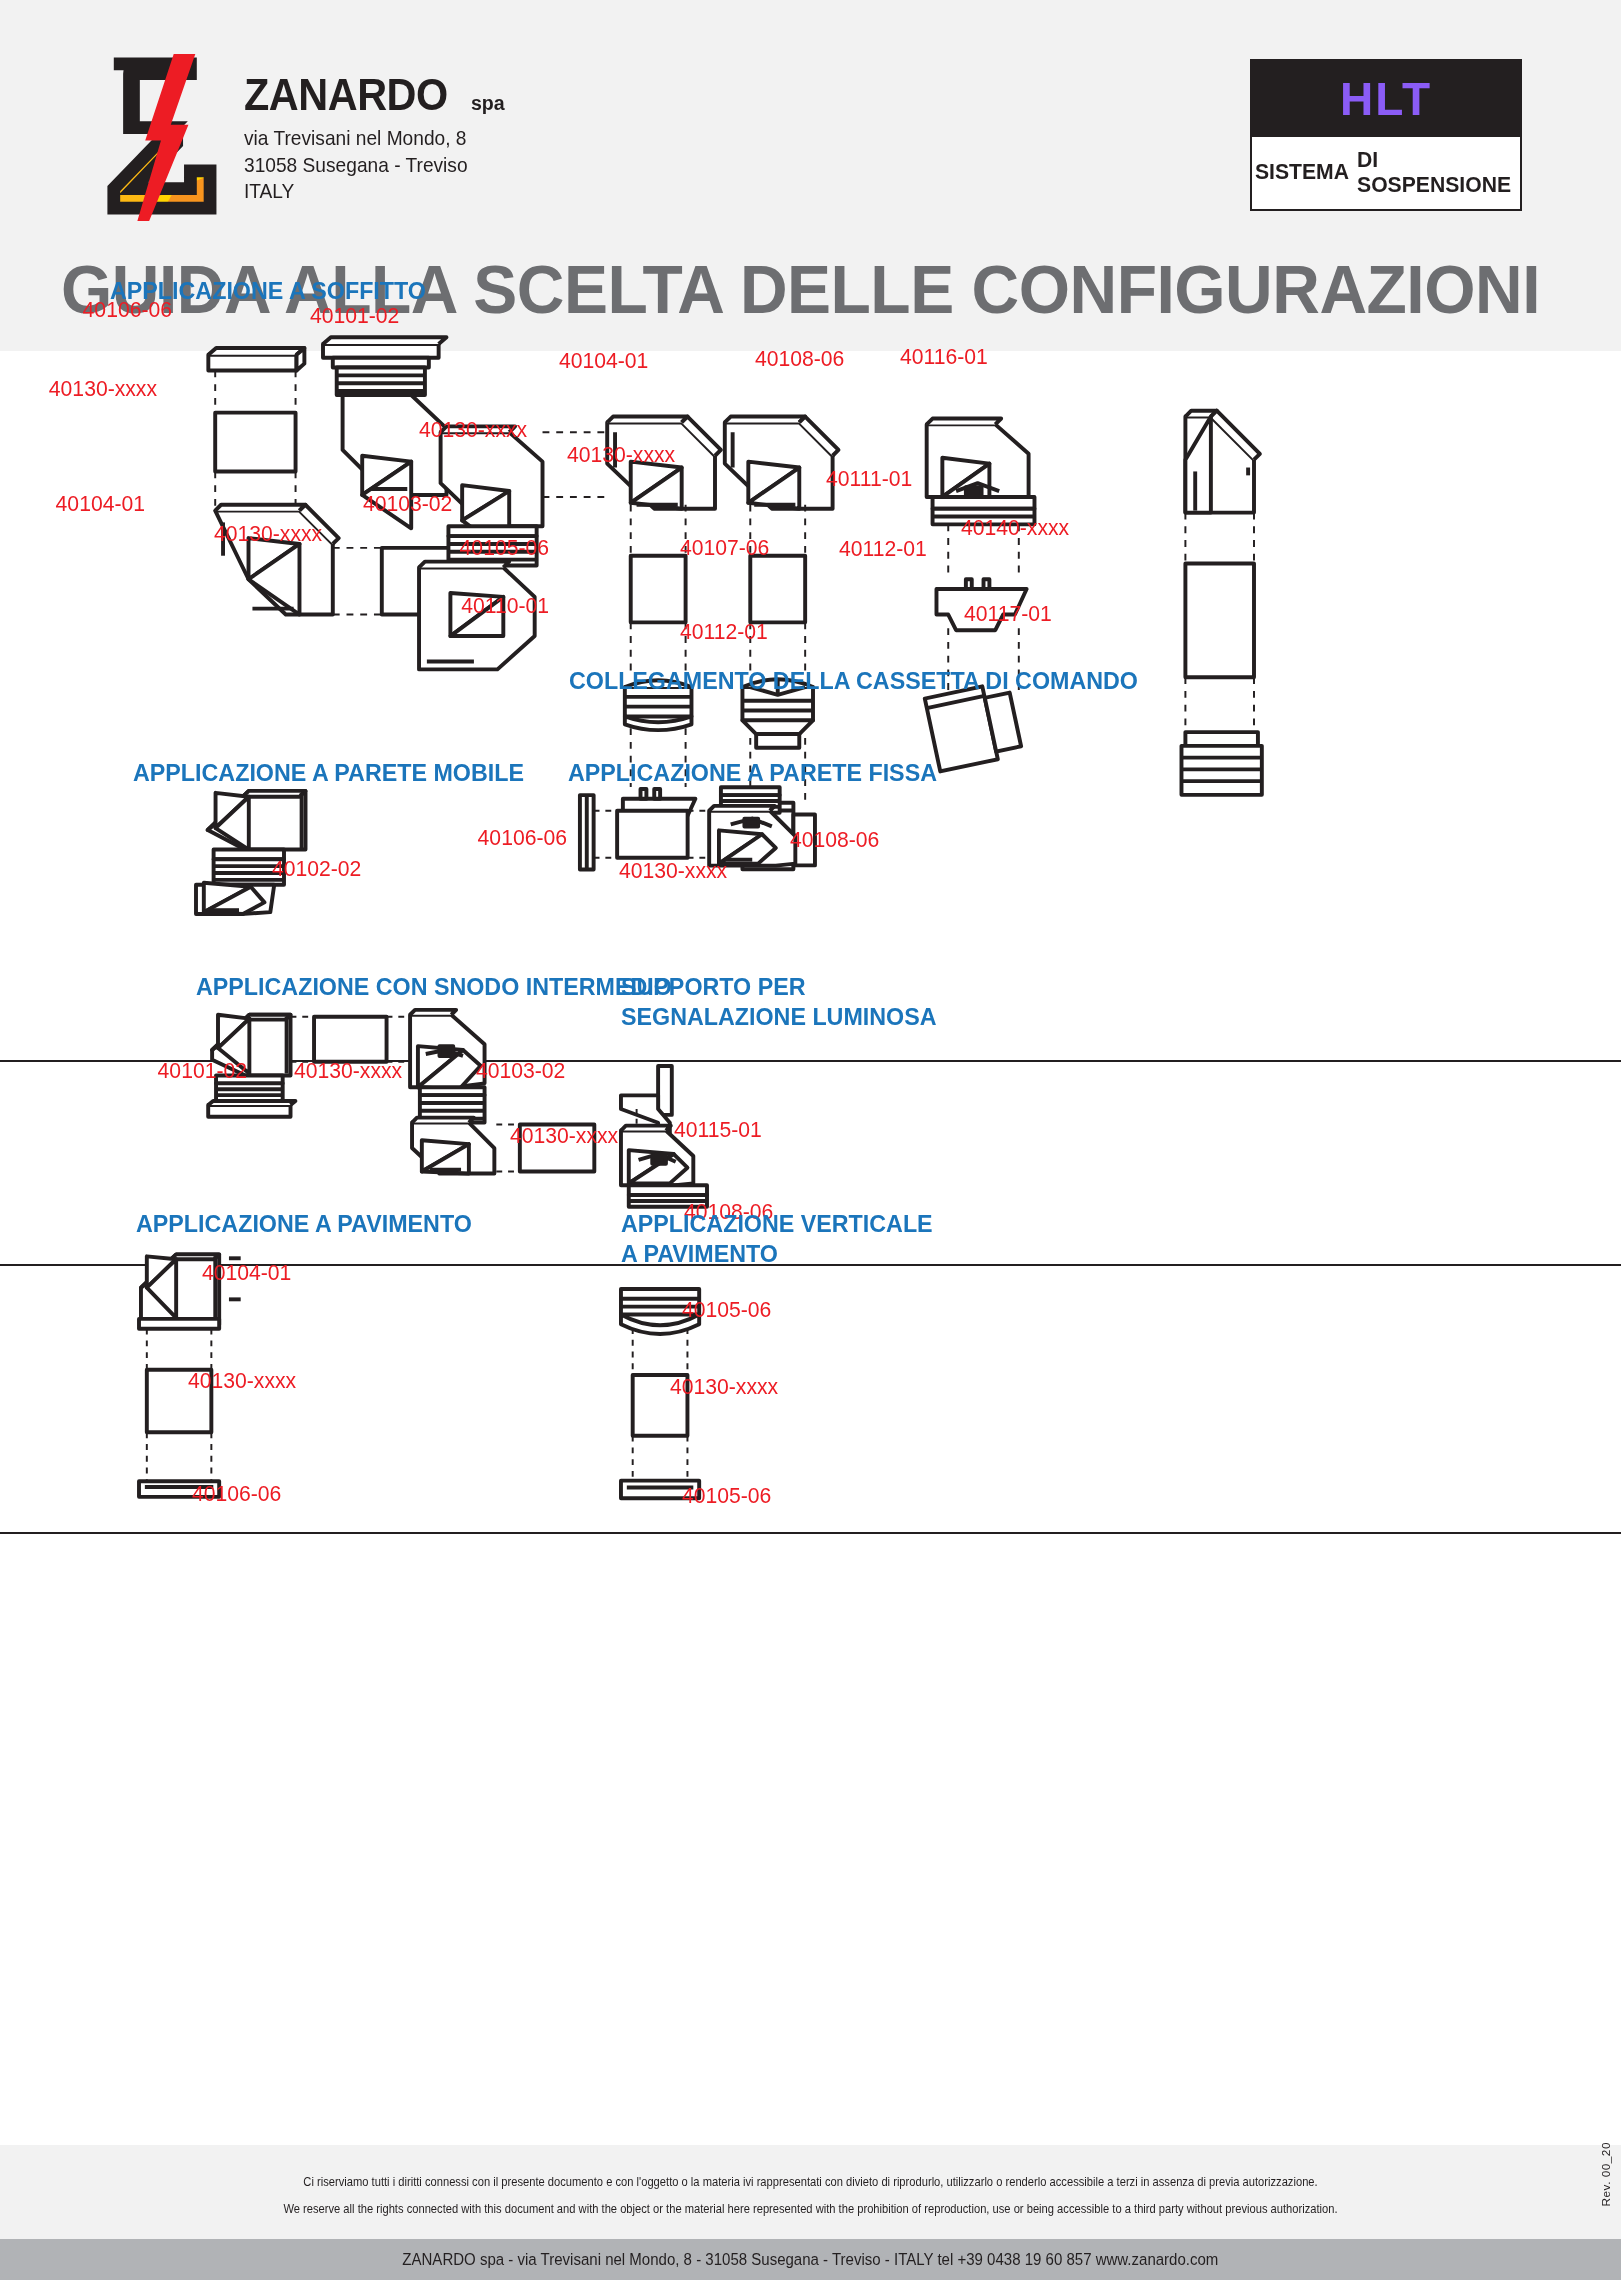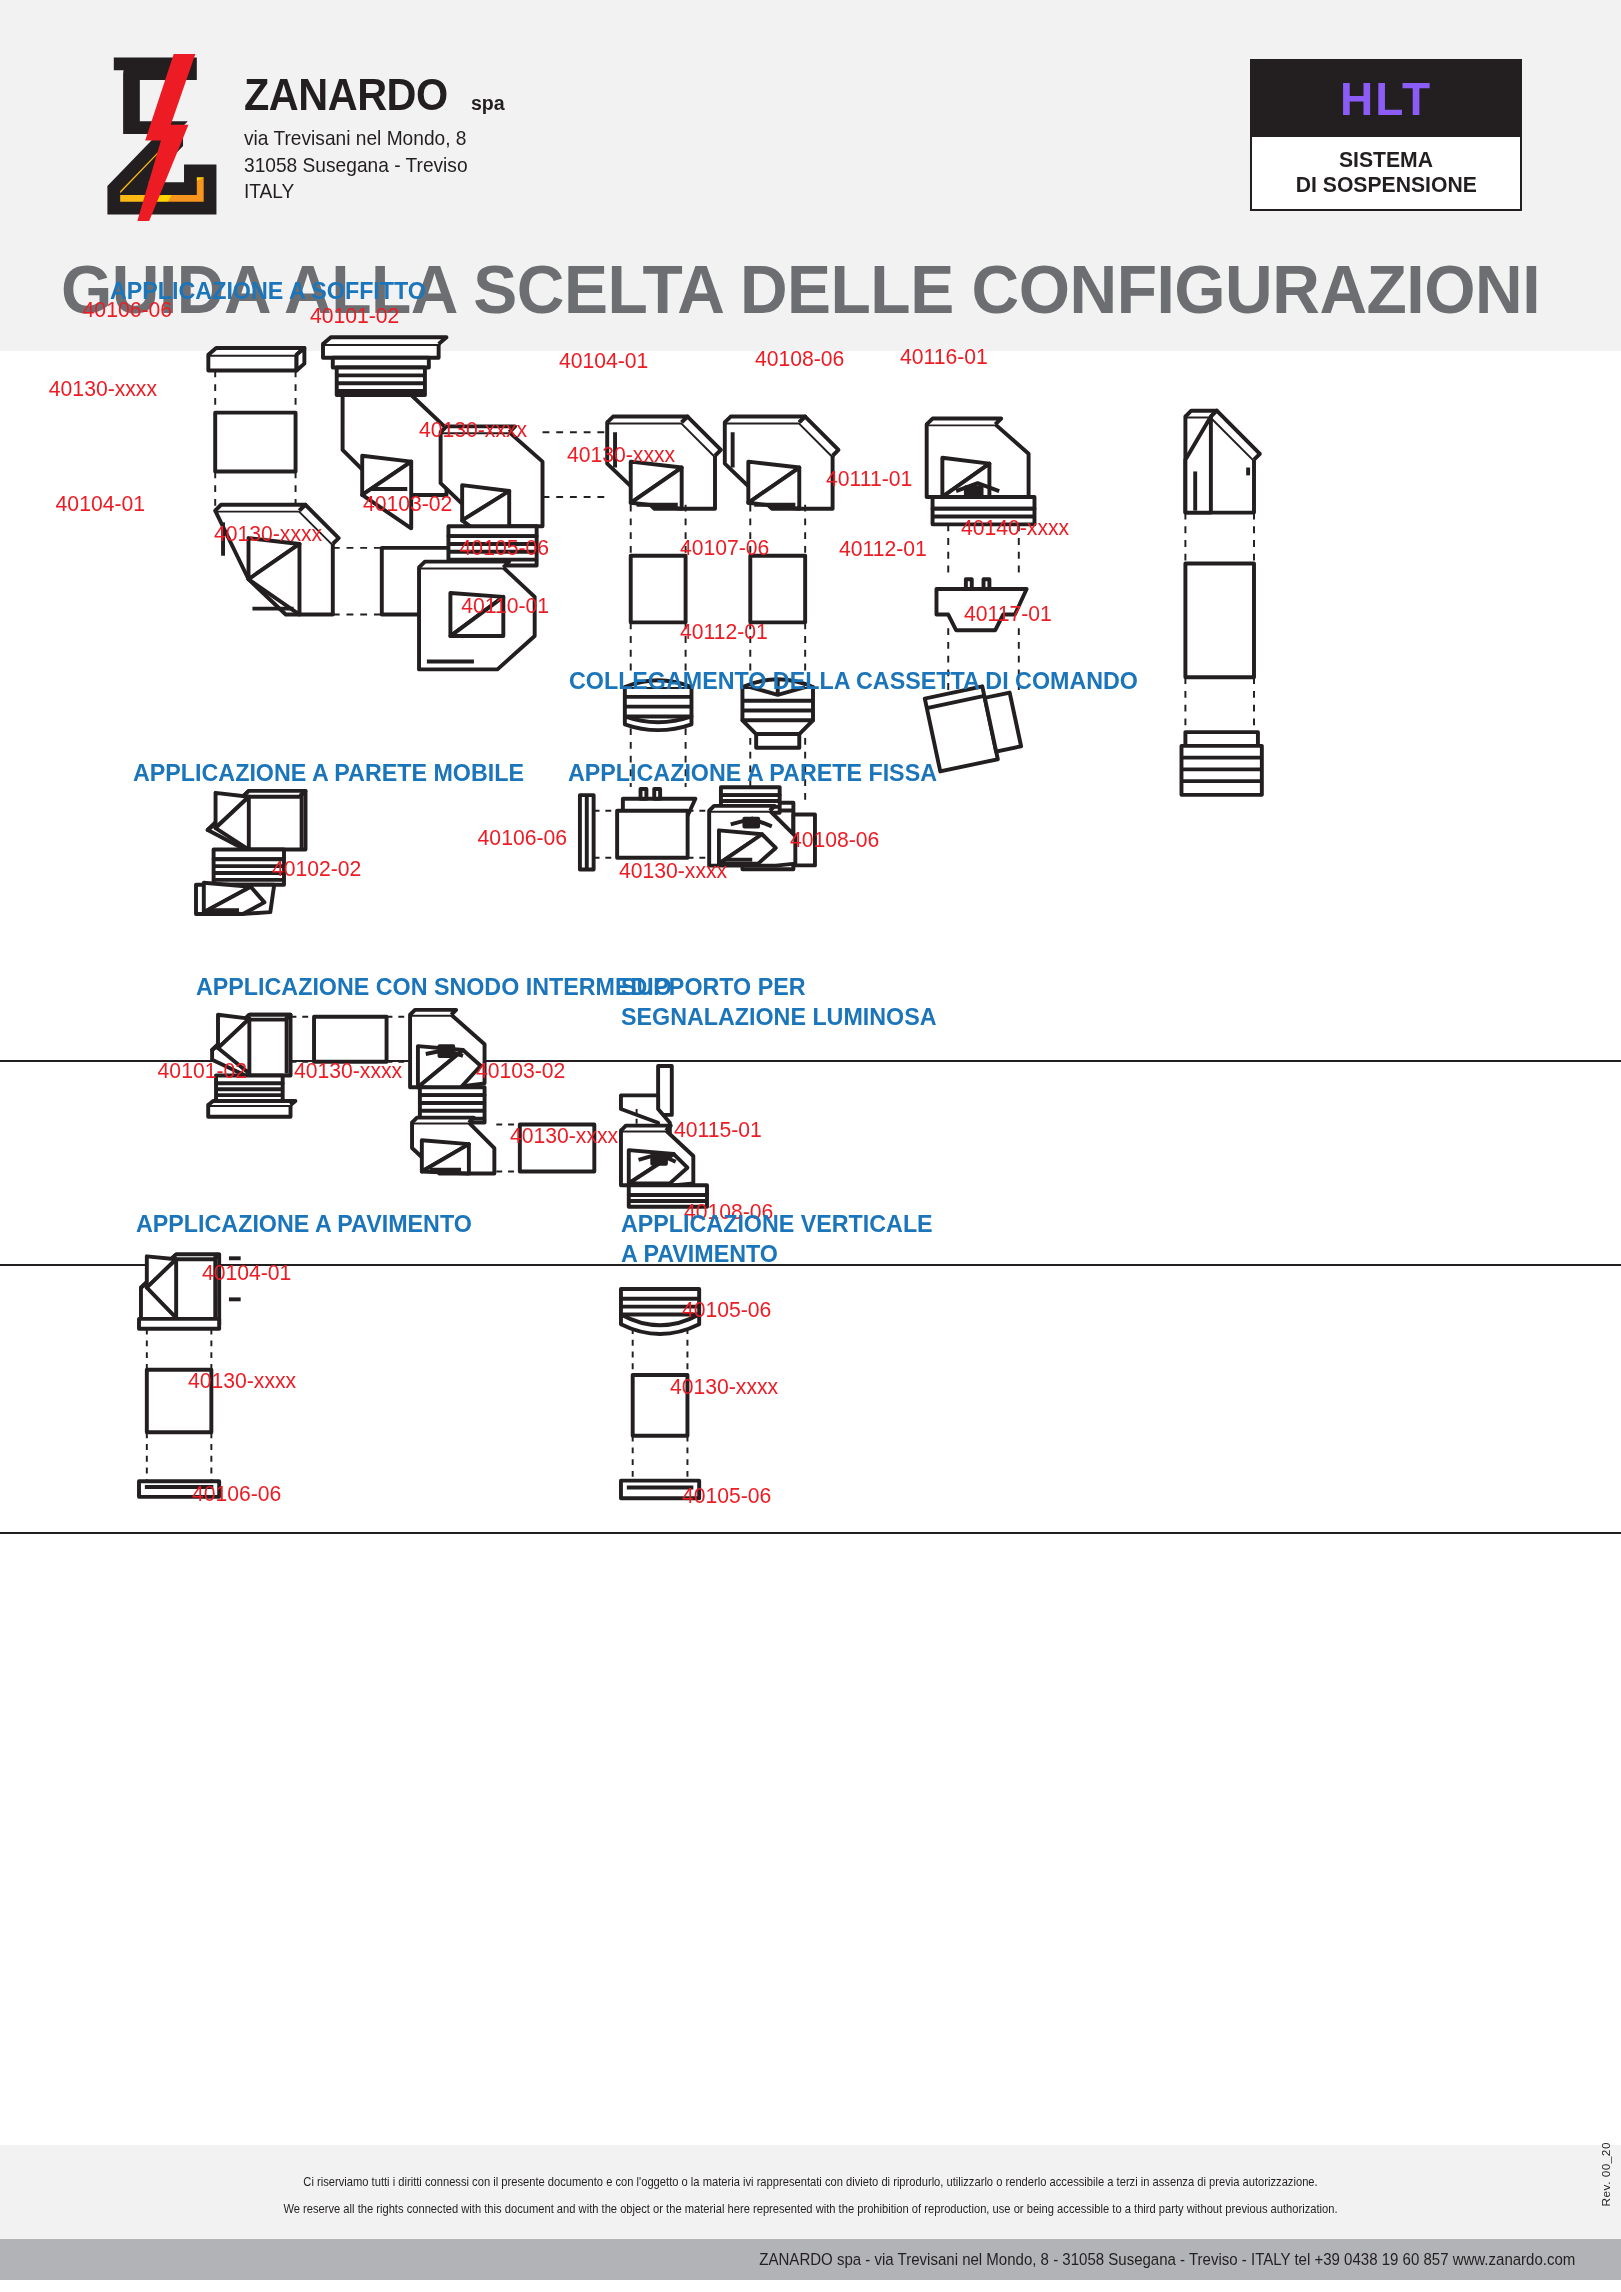--- a/index.html
+++ b/index.html
@@ -32,21 +32,21 @@
   .hlt-box{
     position:absolute; left:1250px; top:59px; width:272px; height:152px;
     border:2.9px solid #231f20; background:#ffffff;
   }
   .hlt-top{
     height:76px; background:#231f20; color:#8b5cf6;
     display:flex; align-items:center; justify-content:center;
     font-size:46px; font-weight:bold; letter-spacing:2px;
   }
   .hlt-bottom{
-    height:70px; color:#231f20; display:flex; flex-direction:column;
+    height:70px; color:#231f20; display:flex; flex-direction:row;
     align-items:center; justify-content:center; line-height:1.12;
   }
   .hlt-bottom span{ font-size:22.5px; font-weight:bold; display:block;
     transform:scaleX(0.94);}
 
   .main-title{
     position:absolute; left:61px; top:250px; width:1500px;
     font-size:68px; font-weight:bold; color:#6d6e71;
     letter-spacing:-0.5px; white-space:nowrap;
     transform:scaleX(0.97); transform-origin:left;
@@ -86,21 +86,21 @@
 
   .rev{
     position:absolute; right:7.8px; top:2142px;
     font-size:11.8px; color:#231f20;
     writing-mode:vertical-rl; transform:rotate(180deg);
     letter-spacing:0.5px;
   }
 
   .footbar{
     position:absolute; left:0; top:2239px; width:1621px; height:41px;
-    background:#b1b3b6; display:flex; align-items:center; justify-content:flex-end;
+    background:#b1b3b6; display:flex; align-items:center; justify-content:center;
   }
   .footbar span{
     font-size:16.7px; color:#231f20; transform:scaleX(0.9); white-space:nowrap;
   }
   .footstrip{ position:absolute; left:0; top:2280px; width:1621px; height:12.7px; background:#ffffff;}
 </style>
 </head>
 <body>
 
 <div class="header-band">

